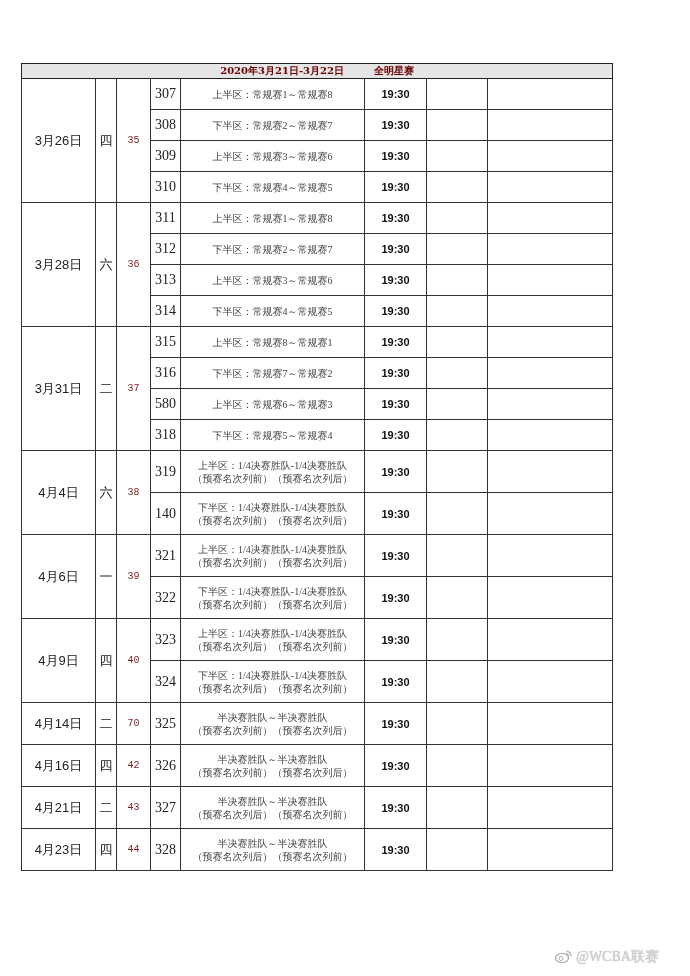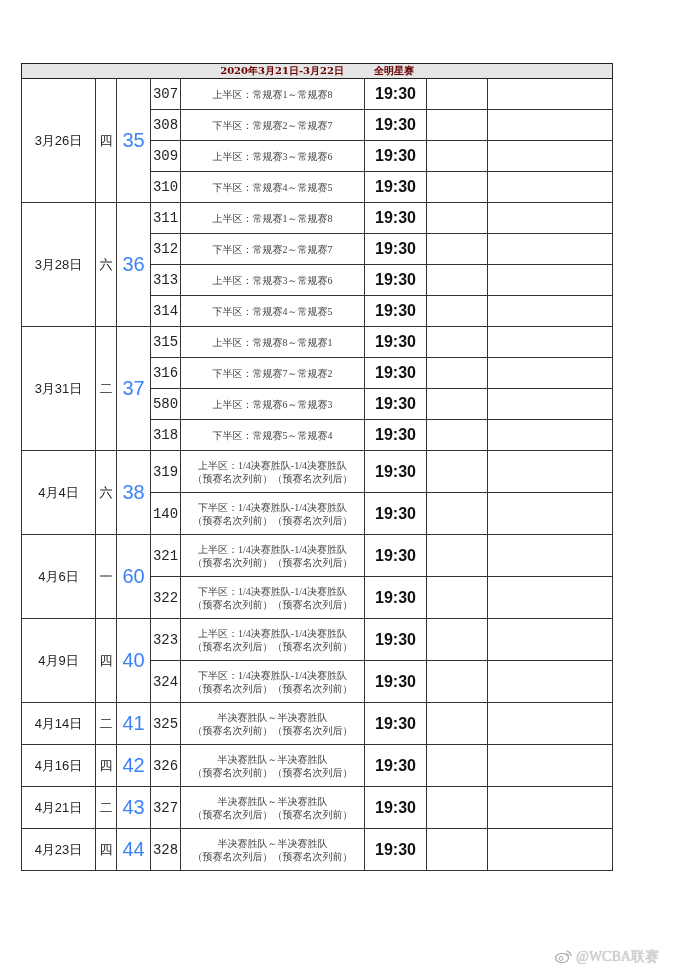--- a/index.html
+++ b/index.html
@@ -37,30 +37,30 @@
       font-family: "DejaVu Serif", "Liberation Serif", serif;
       font-size: 10px;
       font-weight: bold;
       color: #6a0000;
       line-height: 14px;
       border: 1px solid #222;
     }
     .banner-gap { display: inline-block; width: 30px; }
     .date-cell { font-family: "Liberation Sans", sans-serif; font-size: 13px; color: #222; }
     .dow-cell { font-family: "DejaVu Sans", sans-serif; font-size: 13px; color: #222; }
-    .round-cell { font-family: Liberation Sans, sans-serif; font-size: 20px; color: #3b82f6; }
-    .game-cell { font-family: Liberation Mono, monospace; font-size: 14px; color: #222; }
+    .round-cell { font-family: Liberation Mono, monospace; font-size: 10px; color: #7f1d1d; }
+    .game-cell { font-family: Liberation Serif, serif; font-size: 14px; color: #222; }
     .match-cell {
       font-family: Liberation Serif, serif;
       font-size: 10px;
       color: #444;
       line-height: 13px;
     }
     .match-cell.left { text-align: left; padding-left: 2px; }
-    .time-cell { font-family: "Liberation Sans", sans-serif; font-size: 16px; font-weight: bold; color: #111; }
+    .time-cell { font-family: "Liberation Sans", sans-serif; font-size: 11px; font-weight: bold; color: #111; }
     tr.single td { height: 30px; }
     tr.double td { height: 41px; }
     .block-top td { border-top: 2px solid #222; }
     .match-line { display: block; }
     #watermark {
       position: absolute;
       left: 555px;
       top: 948px;
       font-family: Liberation Serif, serif;
       font-size: 14px;
@@ -234,21 +234,21 @@
           <span class="match-line">下半区：1/4决赛胜队-1/4决赛胜队</span>
           <span class="match-line">（预赛名次列前）（预赛名次列后）</span>
         </td>
         <td class="time-cell">19:30</td>
         <td></td>
         <td></td>
       </tr>
       <tr class="double block-top">
         <td class="date-cell" rowspan="2">4月6日</td>
         <td class="dow-cell" rowspan="2">一</td>
-        <td class="round-cell" rowspan="2">60</td>
+        <td class="round-cell" rowspan="2">39</td>
         <td class="game-cell">321</td>
         <td class="match-cell left">
           <span class="match-line">上半区：1/4决赛胜队-1/4决赛胜队</span>
           <span class="match-line">（预赛名次列前）（预赛名次列后）</span>
         </td>
         <td class="time-cell">19:30</td>
         <td></td>
         <td></td>
       </tr>
       <tr class="double">
@@ -280,21 +280,21 @@
           <span class="match-line">下半区：1/4决赛胜队-1/4决赛胜队</span>
           <span class="match-line">（预赛名次列后）（预赛名次列前）</span>
         </td>
         <td class="time-cell">19:30</td>
         <td></td>
         <td></td>
       </tr>
       <tr class="double block-top">
         <td class="date-cell" rowspan="1">4月14日</td>
         <td class="dow-cell" rowspan="1">二</td>
-        <td class="round-cell" rowspan="1">41</td>
+        <td class="round-cell" rowspan="1">70</td>
         <td class="game-cell">325</td>
         <td class="match-cell">
           <span class="match-line">半决赛胜队～半决赛胜队</span>
           <span class="match-line">（预赛名次列前）（预赛名次列后）</span>
         </td>
         <td class="time-cell">19:30</td>
         <td></td>
         <td></td>
       </tr>
       <tr class="double block-top">

